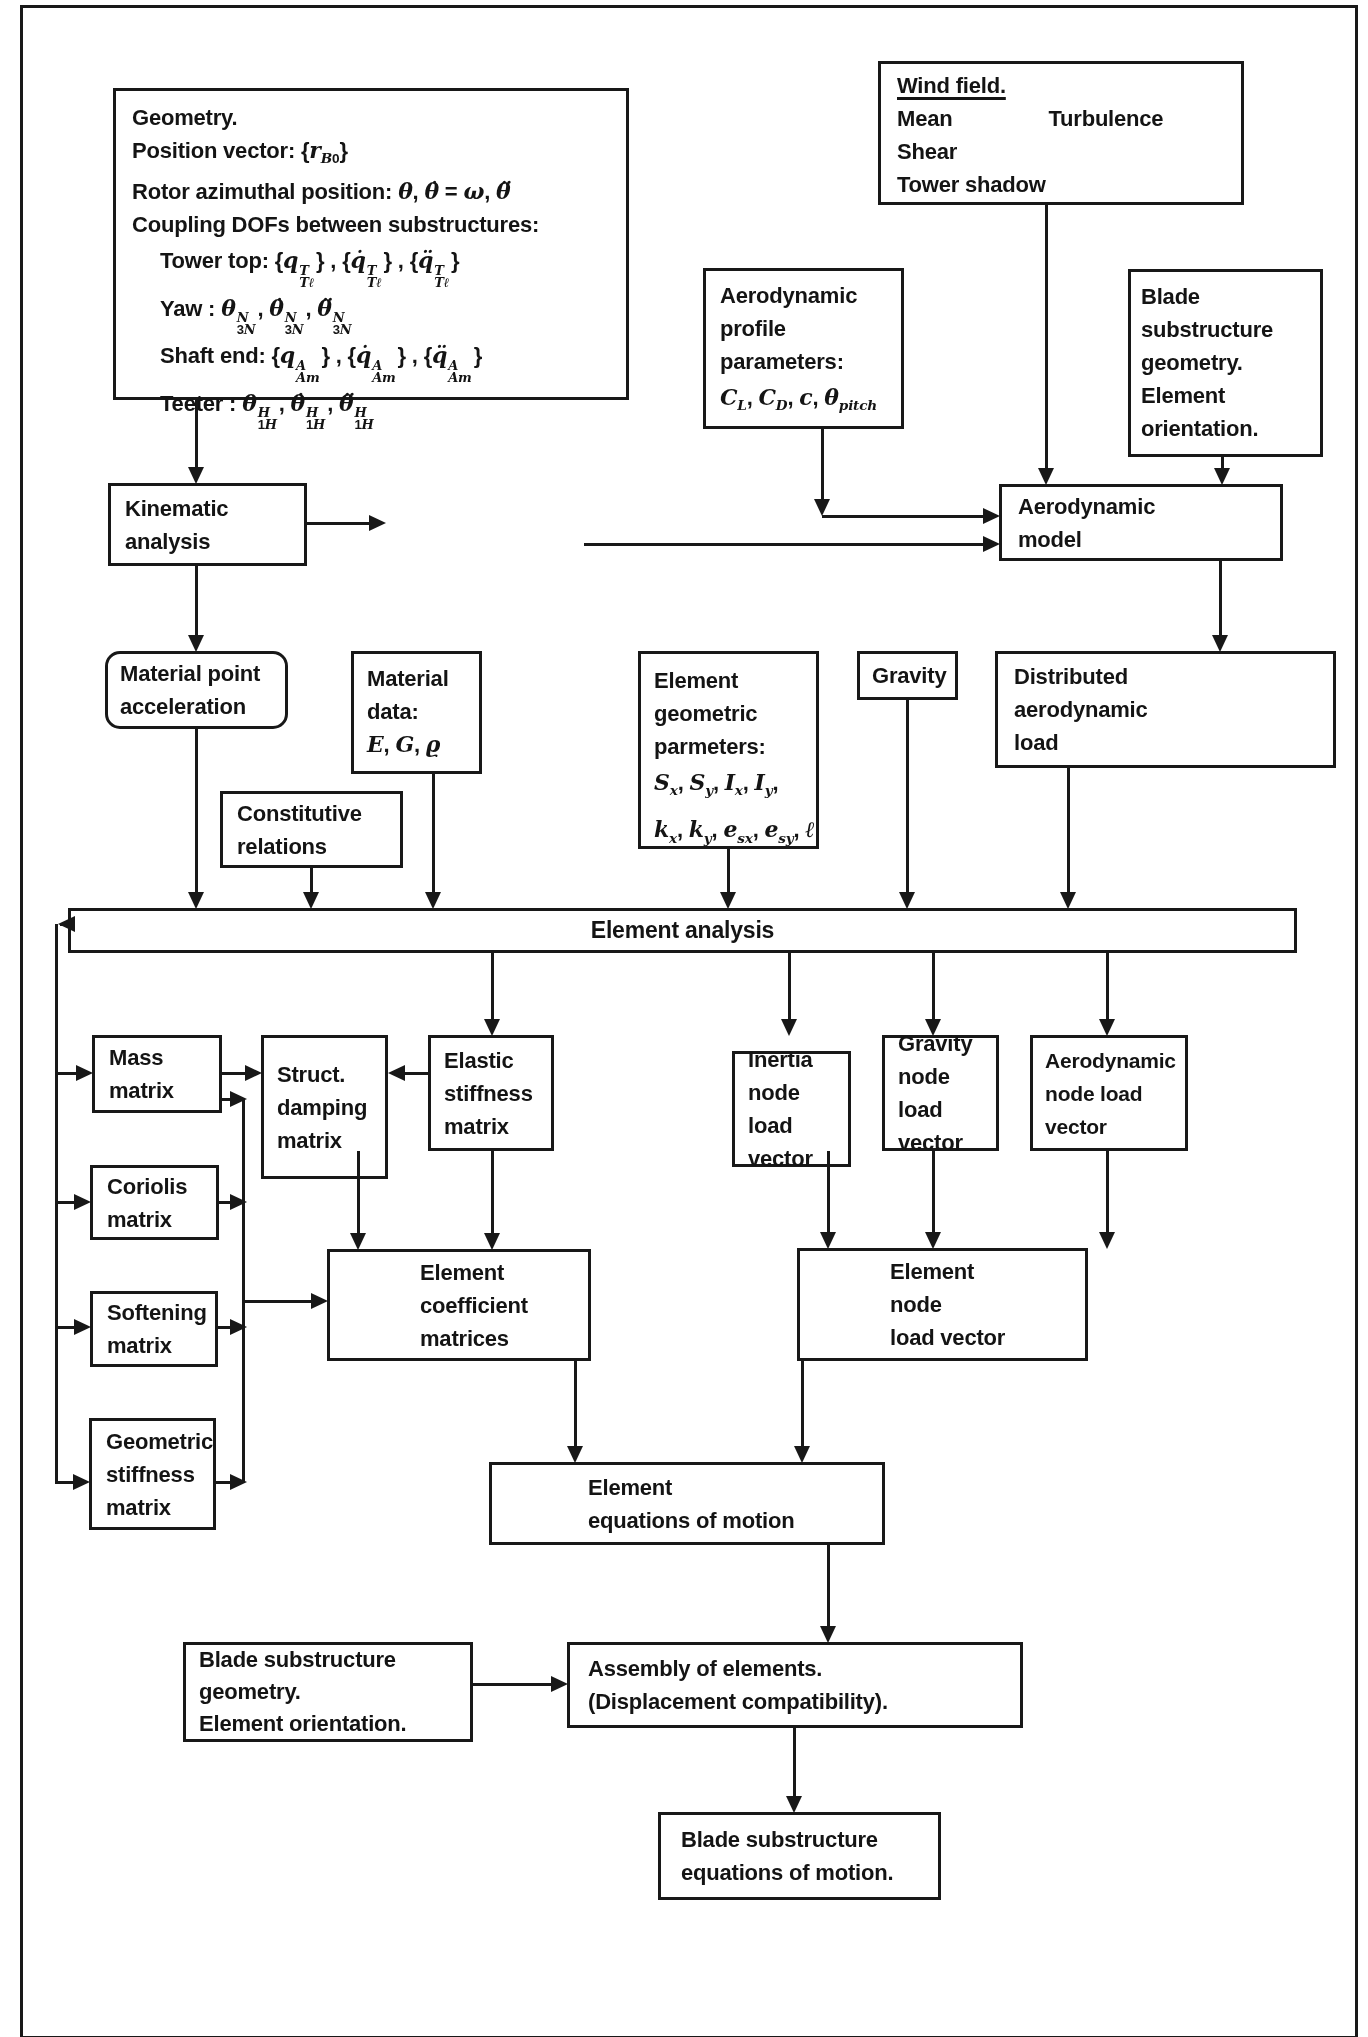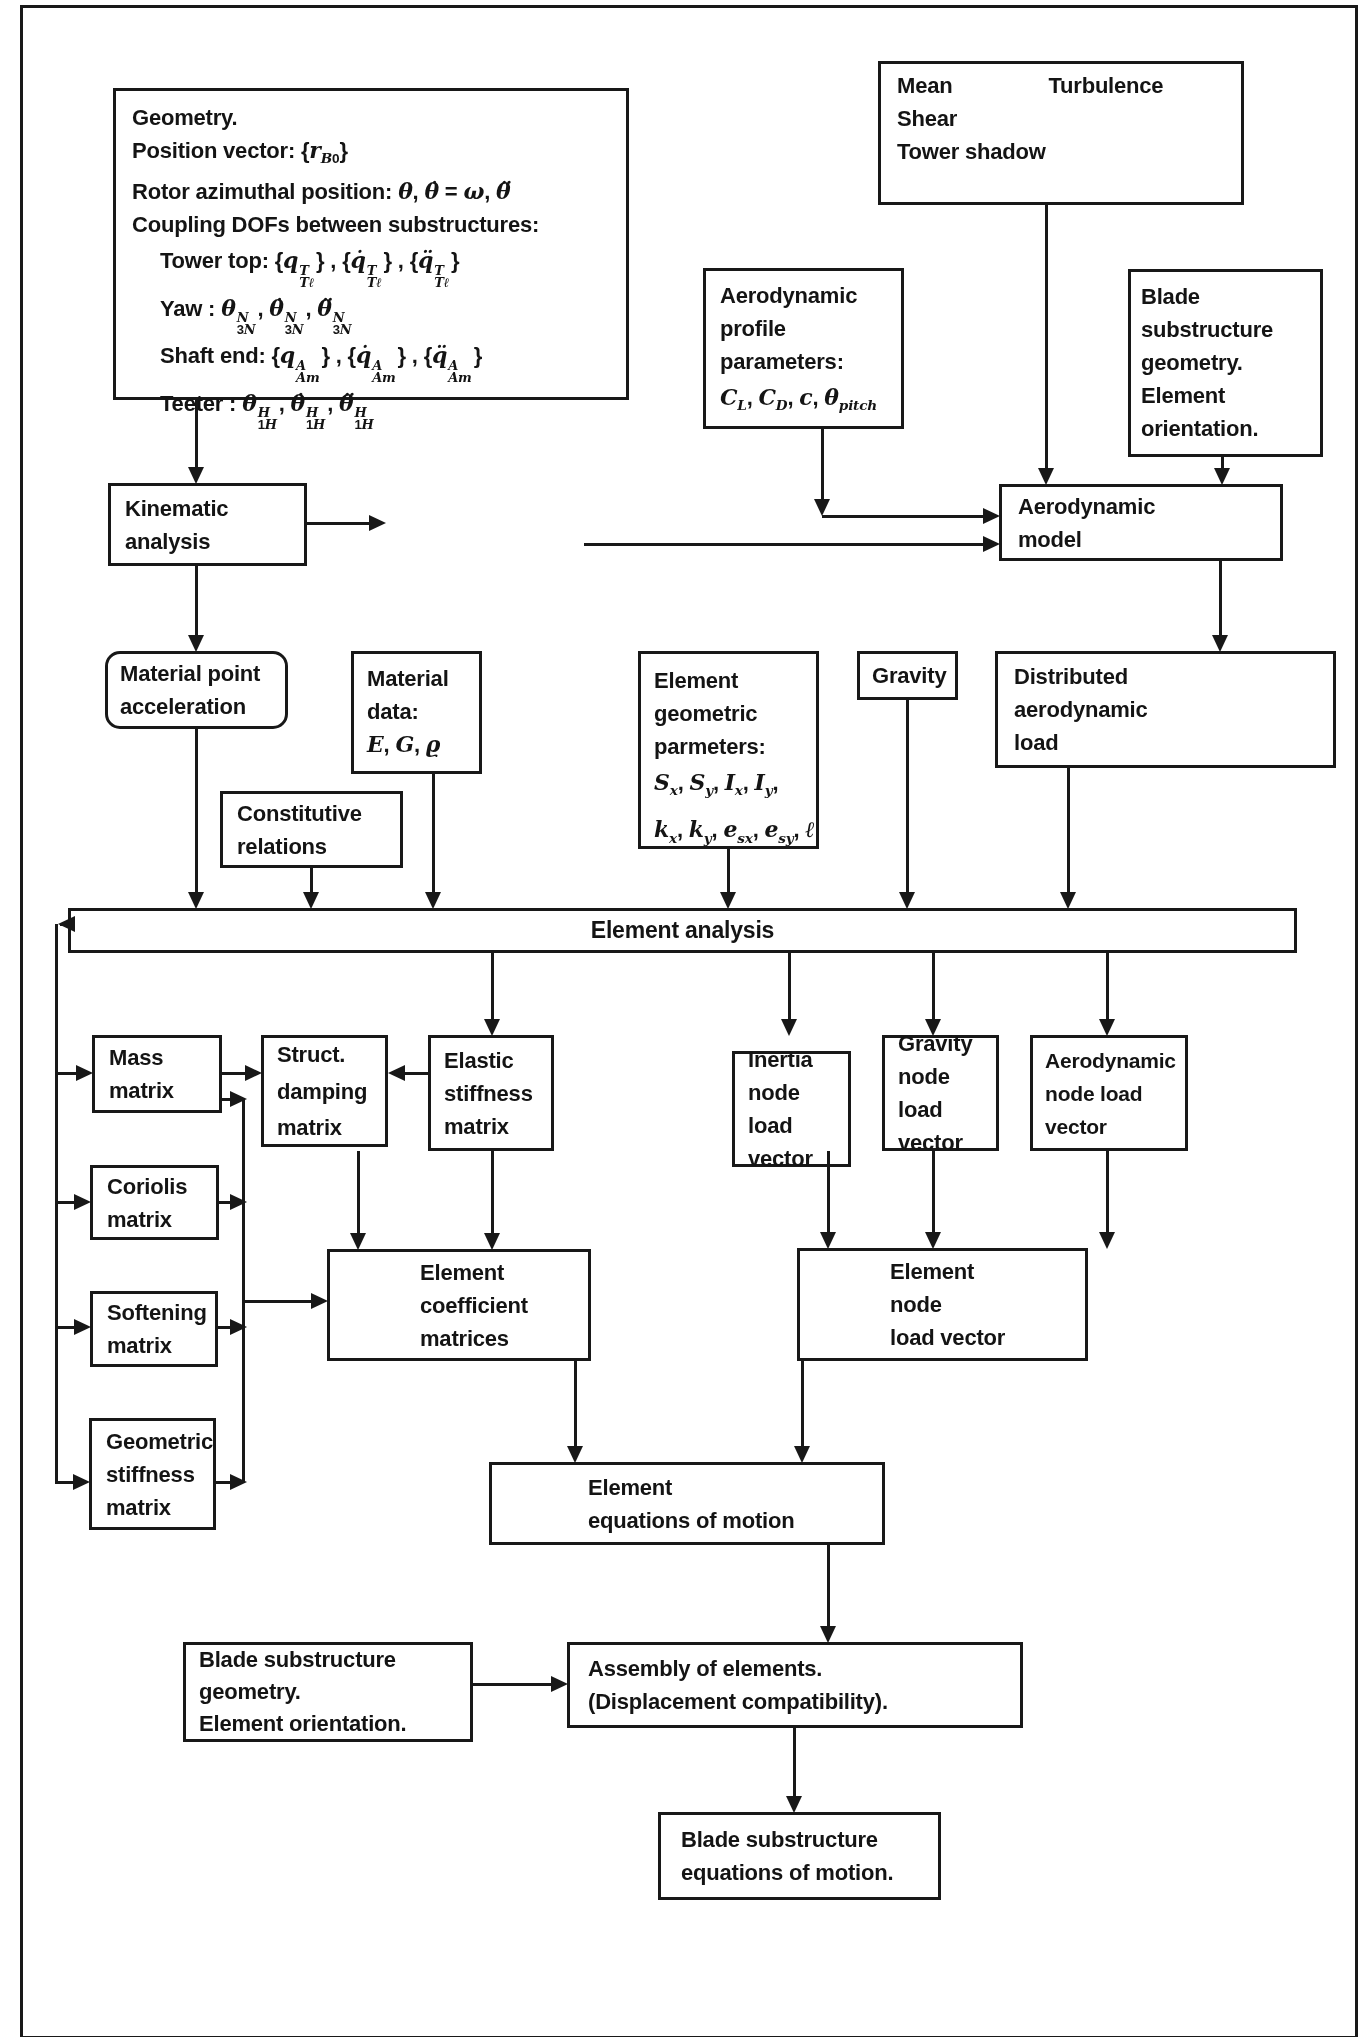--- a/index.html
+++ b/index.html
@@ -71,20 +71,21 @@
         </span>, <i>θ̇</i><span class="ss">
           <span><i>H</i></span>
           <span>1<i>H</i></span>
         </span>, <i>θ̈</i><span class="ss">
           <span><i>H</i></span>
           <span>1<i>H</i></span>
         </span></span>
   </div>
 
   <div class="box tl" style="left:878px;top:61px;width:366px;height:144px;padding:5px 0 0 16px;">
+    <span class="ln wind-title">Wind field.</span>
     <span class="ln wind-row"><span>Mean</span><span class="wind-turb">Turbulence</span></span>
     <span class="ln">Shear</span>
     <span class="ln">Tower shadow</span>
   </div>
 
   <div class="box tl" style="left:703px;top:268px;width:201px;height:161px;padding:8px 0 0 14px;">
     <span class="ln">Aerodynamic</span>
     <span class="ln">profile</span>
     <span class="ln">parameters:</span>
     <span class="ln mline"><i>C</i><sub><i>L</i></sub>, <i>C</i><sub><i>D</i></sub>, <i>c</i>, <i>θ</i><sub><i>pitch</i></sub></span>
@@ -145,21 +146,21 @@
 
   <div class="box ea-bar" style="left:68px;top:908px;width:1229px;height:45px;">
     <span class="ln">Element analysis</span>
   </div>
 
   <div class="box" style="left:92px;top:1035px;width:130px;height:78px;padding-left:14px;">
     <span class="ln">Mass</span>
     <span class="ln">matrix</span>
   </div>
 
-  <div class="box" style="left:261px;top:1035px;width:127px;height:112px;padding-left:13px;justify-content:space-between;">
+  <div class="box" style="left:261px;top:1035px;width:127px;height:144px;padding-left:13px;">
     <span class="ln">Struct.</span>
     <span class="ln">damping</span>
     <span class="ln">matrix</span>
   </div>
 
   <div class="box" style="left:428px;top:1035px;width:126px;height:116px;padding-left:13px;">
     <span class="ln">Elastic</span>
     <span class="ln">stiffness</span>
     <span class="ln">matrix</span>
   </div>

